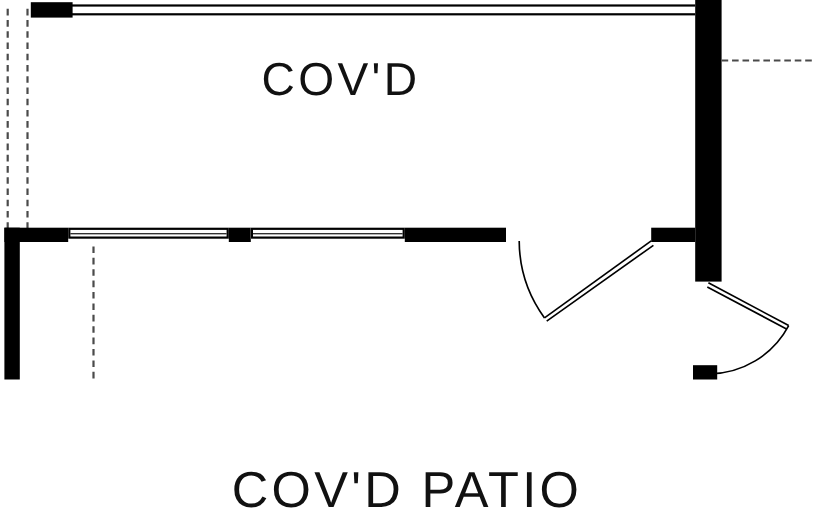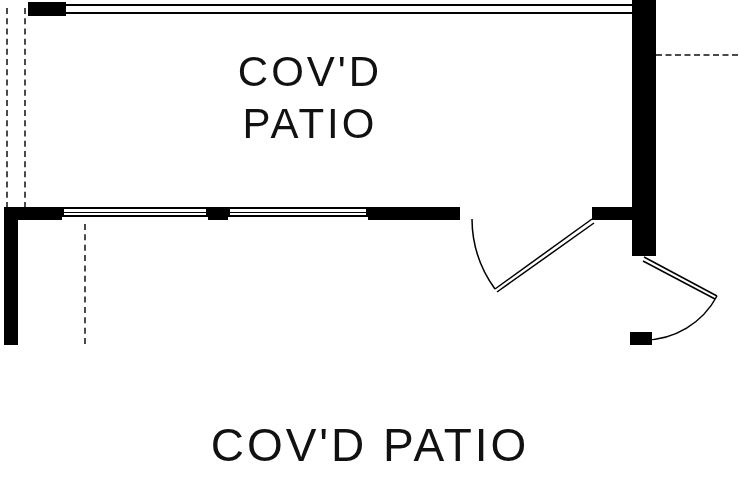--- a/index.html
+++ b/index.html
@@ -95,20 +95,19 @@
     <line x1="592" y1="219" x2="495" y2="289" stroke="#000" stroke-width="1.5"></line>
     <line x1="594" y1="223" x2="497" y2="292" stroke="#000" stroke-width="1.5"></line>
 
     <path d="M 644 340 A 83 83 0 0 0 717 296" fill="none" stroke="#000" stroke-width="1.5"></path>
     <line x1="644" y1="257" x2="717" y2="296" stroke="#000" stroke-width="1.5"></line>
     <line x1="643" y1="261" x2="715" y2="299" stroke="#000" stroke-width="1.5"></line>
   </svg>
 
   <div class="room-label">
     <div>COV'D</div>
-    <div>PATIO</div>
   </div>
 
   <div class="plan-title">
     <span>COV'D PATIO</span>
   </div>
 
 </div>
 
 </body></html>

